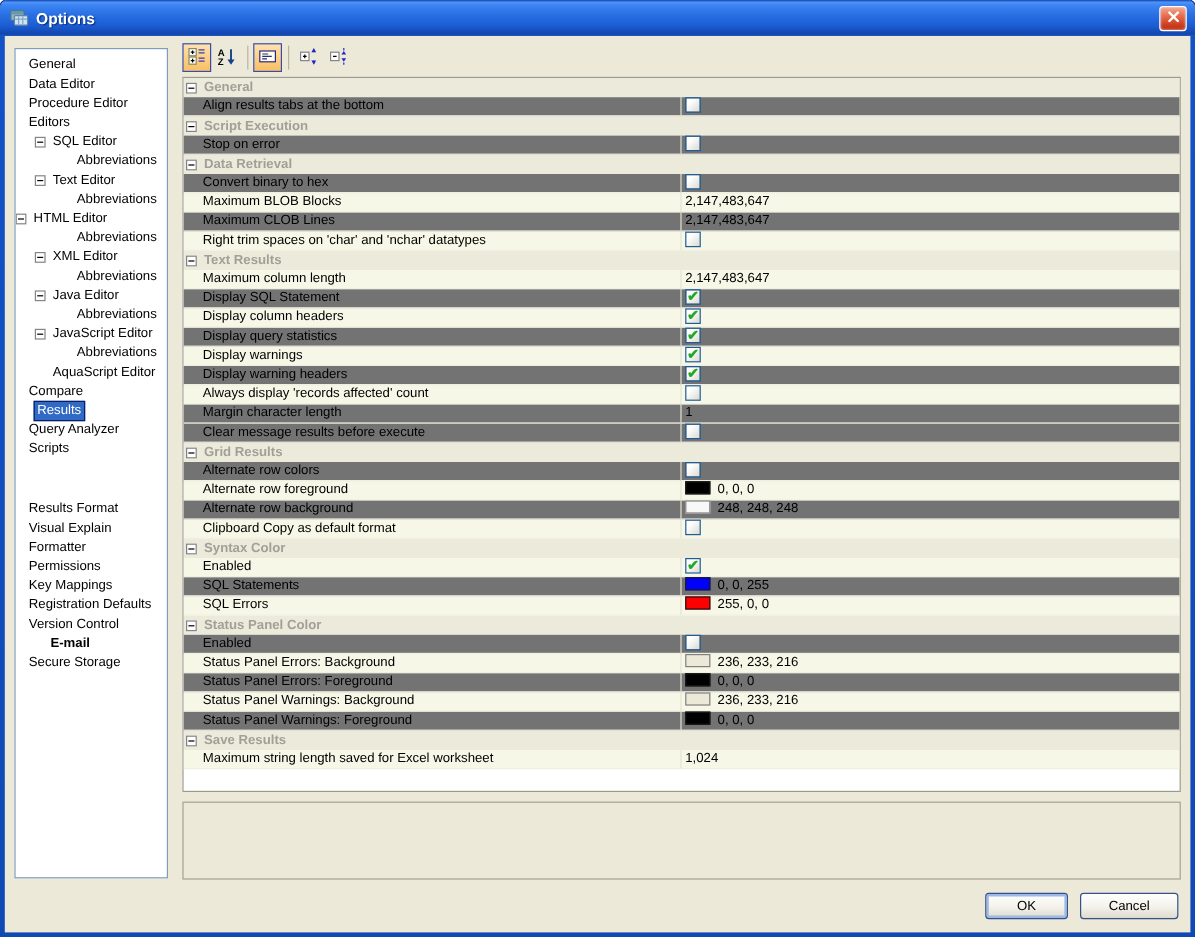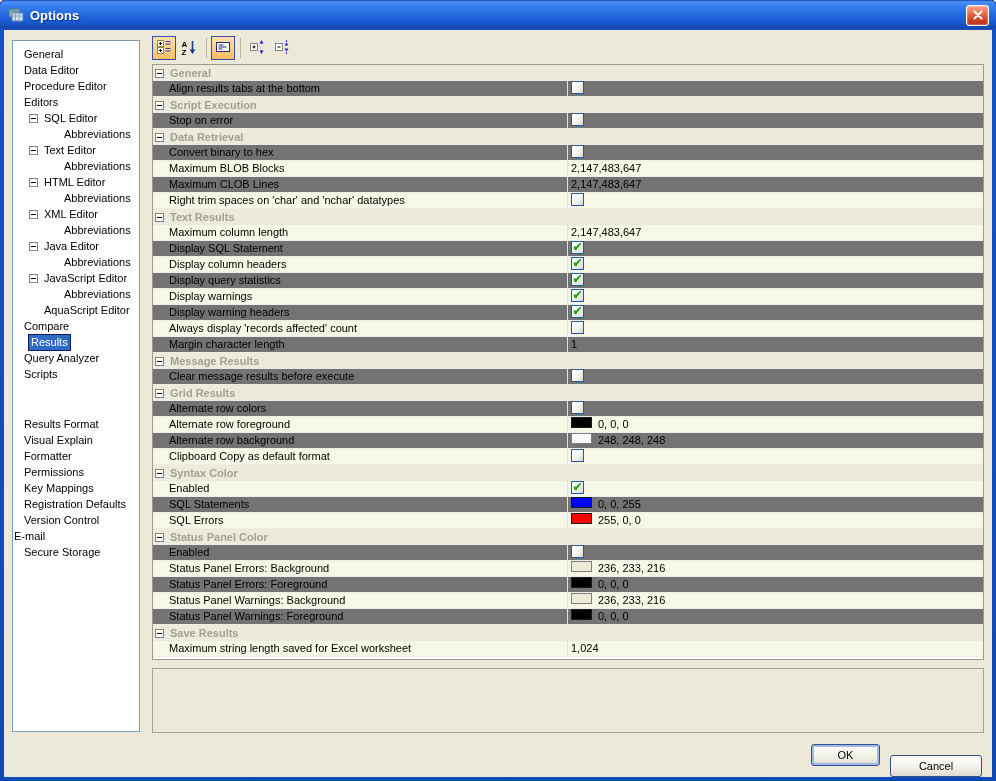--- a/index.html
+++ b/index.html
@@ -90,21 +90,21 @@
   }
 
   
   .buttonbar{ position:absolute; right:10px; top:714px; display:flex; gap:10px; }
   .xpbtn{
     height:22px; font-size:11px; font-family:"Liberation Sans", sans-serif;
     border:1px solid #35508c; border-radius:3px; color:#000; cursor:pointer;
     background:linear-gradient(180deg,#ffffff,#f3f2ea 55%,#dedacf);
   }
   .xpbtn.ok{ width:69px; box-shadow:inset 0 0 0 2px #9db9e8; }
-  .xpbtn.cancel{ width:92px;margin-top:11px; }
+  .xpbtn.cancel{ width:82px; }
 </style>
 </head>
 <body>
 
 <div class="window">
   <div class="titlebar">
     <span class="app-icon">
       <svg width="16" height="16" viewBox="0 0 16 16">
         <rect x="1" y="2" width="11" height="8" rx="1" fill="#8fb4c6" stroke="#4a7586"></rect>
         <rect x="1.5" y="2.5" width="10" height="2.5" rx="1" fill="#6d98ac"></rect>
@@ -143,21 +143,21 @@
         <div class="tree-row" style="padding-left: 51px;">
           <span class="tree-label">Abbreviations</span>
         </div>
         <div class="tree-row" style="padding-left: 16px;">
           <span class="minusbox"></span>
           <span class="tree-label">Text Editor</span>
         </div>
         <div class="tree-row" style="padding-left: 51px;">
           <span class="tree-label">Abbreviations</span>
         </div>
-        <div class="tree-row" style="padding-left: 16px;">
+        <div class="tree-row" style="">
           <span class="minusbox"></span>
           <span class="tree-label">HTML Editor</span>
         </div>
         <div class="tree-row" style="padding-left: 51px;">
           <span class="tree-label">Abbreviations</span>
         </div>
         <div class="tree-row" style="padding-left: 16px;">
           <span class="minusbox"></span>
           <span class="tree-label">XML Editor</span>
         </div>
@@ -207,21 +207,21 @@
         </div>
         <div class="tree-row" style="padding-left: 11px;">
           <span class="tree-label">Key Mappings</span>
         </div>
         <div class="tree-row" style="padding-left: 11px;">
           <span class="tree-label">Registration Defaults</span>
         </div>
         <div class="tree-row" style="padding-left: 11px;">
           <span class="tree-label">Version Control</span>
         </div>
-        <div class="tree-row" style="padding-left: 1px;">
+        <div class="tree-row" style="padding-left: 29px; font-weight: bold;">
           <span class="tree-label">E-mail</span>
         </div>
         <div class="tree-row" style="padding-left: 11px;">
           <span class="tree-label">Secure Storage</span>
         </div>
       </div>
     <div class="toolbar" id="toolbar">
         <div class="tb-btn pressed">
           <span><svg width="16" height="16" viewBox="0 0 16 16">
               <rect x="1.5" y="1.5" width="6" height="6" fill="#fff" stroke="#8a8a5f"></rect>
@@ -368,24 +368,20 @@
           <div class="g-val">
             <span class="cb"></span>
           </div>
         </div>
         <div class="g-row">
           <div class="g-label">Margin character length</div>
           <div class="g-val">
             <span class="vtext">1</span>
           </div>
         </div>
-        <div class="g-hdr">
-          <span class="minusbox"></span>
-          <span class="g-hdr-title">Message Results</span>
-        </div>
         <div class="g-row">
           <div class="g-label">Clear message results before execute</div>
           <div class="g-val">
             <span class="cb"></span>
           </div>
         </div>
         <div class="g-hdr">
           <span class="minusbox"></span>
           <span class="g-hdr-title">Grid Results</span>
         </div>

